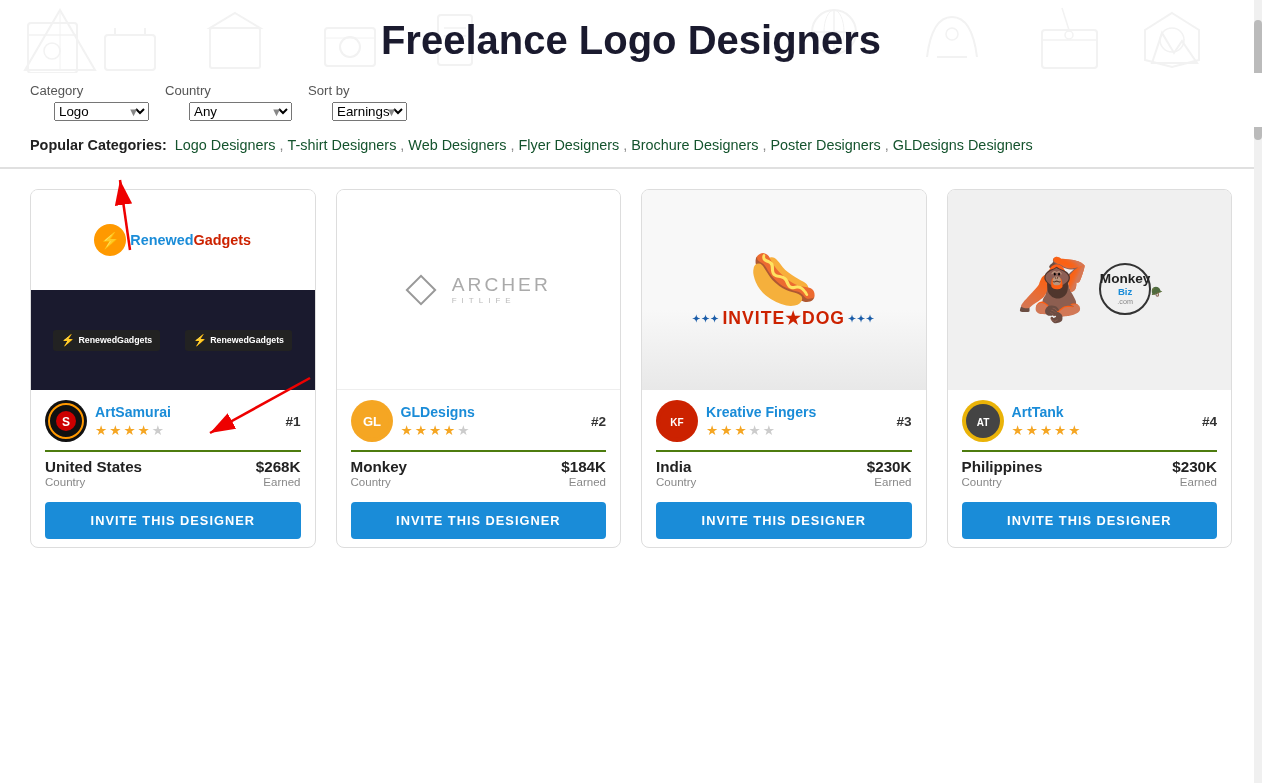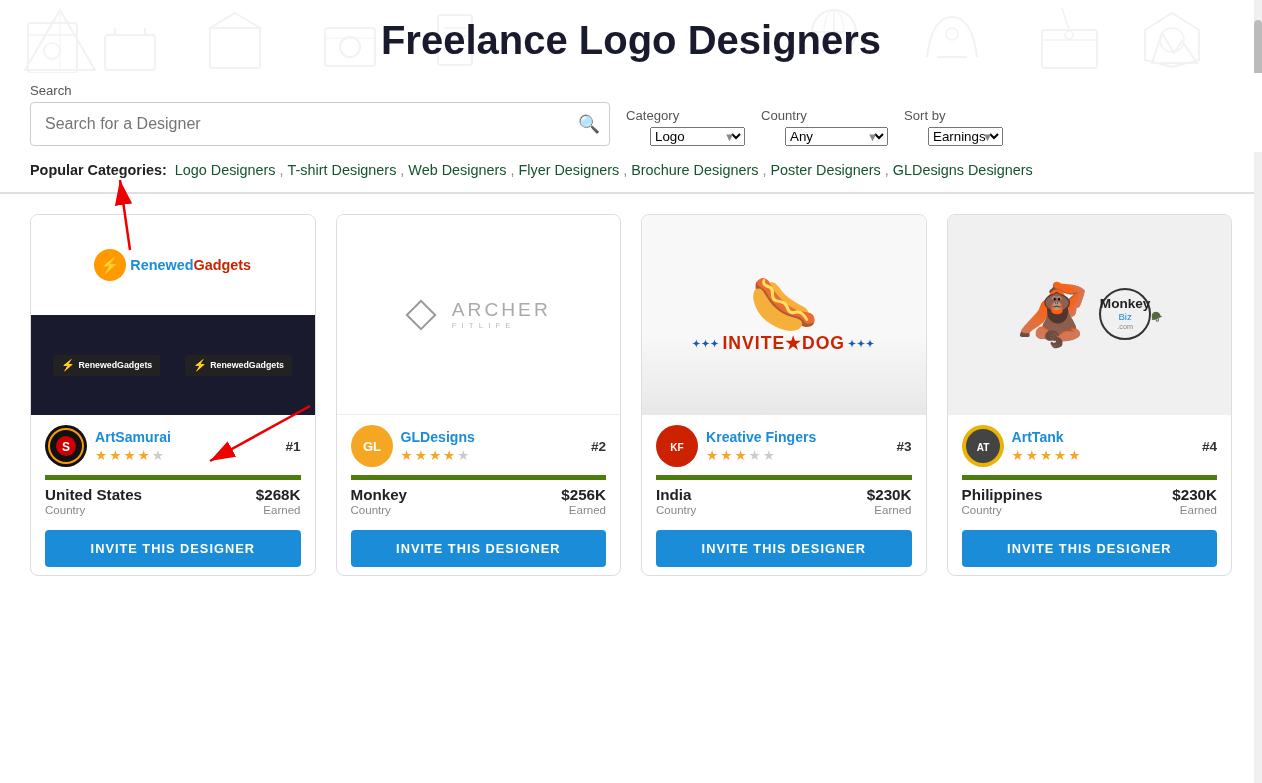--- a/index.html
+++ b/index.html
@@ -293,21 +293,21 @@
       font-weight: 700;
       color: #333;
     }
 
     
     .stats-row {
       display: flex;
       justify-content: space-between;
       align-items: flex-start;
       padding: 6px 0 2px;
-      border-top: 5px solid #4d7c0f;
+      border-top: 2px solid #4d7c0f;
     }
     .stat-item {
       display: flex;
       flex-direction: column;
       gap: 1px;
     }
     .stat-value {
       font-size: 0.95rem;
       font-weight: 700;
       color: #222;
@@ -421,27 +421,20 @@
       </svg>
       <svg width="55" height="50" style="right:60px;bottom:0px;" viewBox="0 0 55 50">
         <path d="M5 40 L15 10 L27 30 L35 18 L50 40 Z" fill="none" stroke="#999" stroke-width="2"></path>
       </svg>
     </div>
     <h1>Freelance Logo Designers</h1>
   </div>
 
   <div class="search-section">
     <div class="search-row">
-      <div class="search-group">
-        <label>Search</label>
-        <div class="search-input-wrap">
-          <input type="text" placeholder="Search for a Designer" style="">
-          <button class="search-icon-btn">🔍</button>
-        </div>
-      </div>
 
       <div class="search-group">
         <label>Category</label>
         <div class="select-wrap">
           <select>
             <option>Logo</option>
             <option>Web Design</option>
             <option>Flyer</option>
             <option>Brochure</option>
             <option>Poster</option>
@@ -598,21 +591,21 @@
             </div>
           </div>
           <span class="rank-badge">#2</span>
         </div>
         <div class="stats-row">
           <div class="stat-item">
             <span class="stat-value">Monkey</span>
             <span class="stat-label">Country</span>
           </div>
           <div class="stat-item" style="text-align:right;">
-            <span class="stat-value">$256K</span>
+            <span class="stat-value">$184K</span>
             <span class="stat-label">Earned</span>
           </div>
         </div>
         <button class="invite-btn">INVITE THIS DESIGNER</button>
       </div>
     </div>
 
     <div class="card">
       <div class="card-portfolio portfolio-3">
         <div class="nautid-dog-img">
@@ -663,21 +656,21 @@
 
     <div class="card">
       <div class="card-portfolio portfolio-4">
         <div style="display:flex;align-items:center;justify-content:center;gap:8px;width:100%;height:100%;padding:10px;">
 
           <div style="font-size:3.8rem;">🦧</div>
 
           <div style="display:flex;flex-direction:row;align-items:center;">
             <div style="width:52px;height:52px;border:2.5px solid #333;border-radius:50%;display:flex;flex-direction:column;align-items:center;justify-content:center;margin-bottom:3px;">
               <span style="font-size:0.85rem;font-weight:900;color:#222;">Monkey</span>
-              <span style="font-size:0.6rem;font-weight:400;color:#1a8cd8;">Biz</span>
+              <span style="font-size:0.6rem;font-weight:700;color:#1a8cd8;">Biz</span>
               <span style="font-size:0.45rem;color:#888;">.com</span>
             </div>
             <div style="font-size:0.6rem;margin-top:2px;">🪖</div>
           </div>
         </div>
       </div>
       <div class="card-body">
         <div class="designer-row">
           <div class="designer-avatar" style="background:#eab308;">
             <svg width="36" height="36" viewBox="0 0 36 36">

